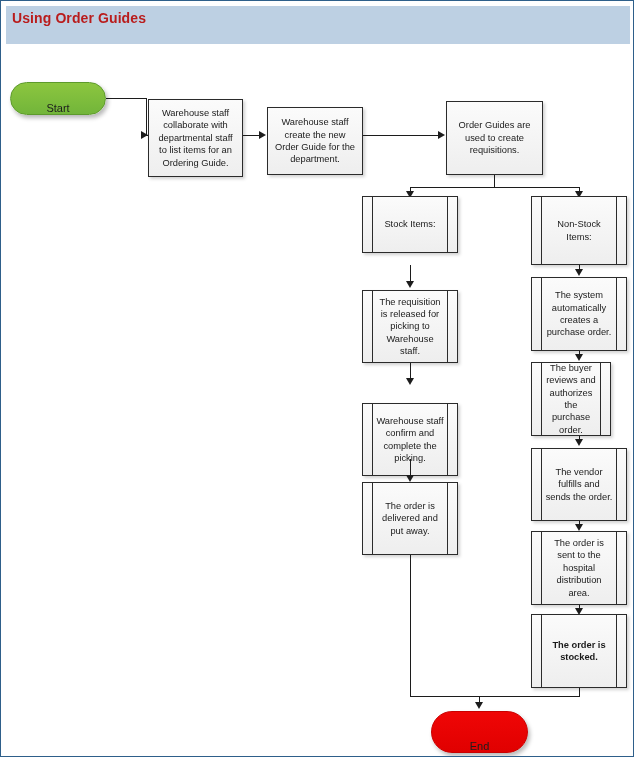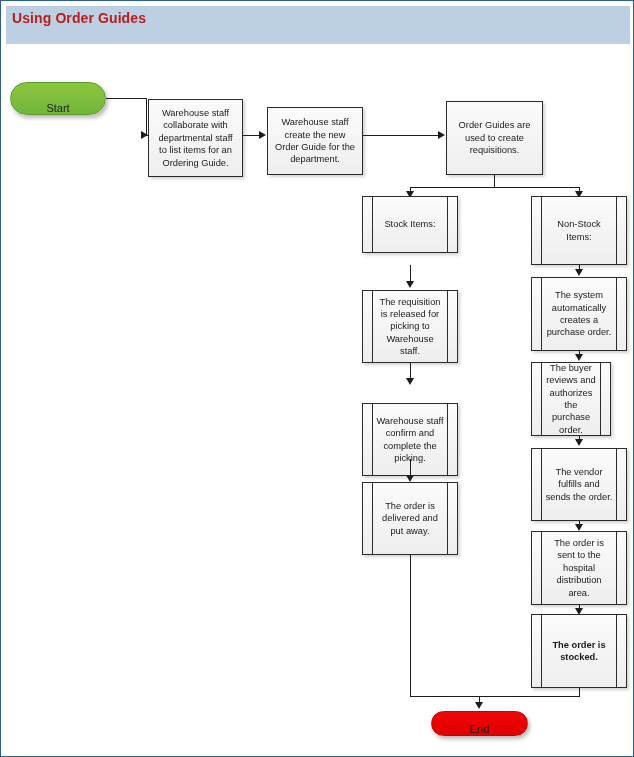--- a/index.html
+++ b/index.html
@@ -256,18 +256,18 @@
     <div class="pproc" style="left:525px; top:569px; width:96px; height:74px;font-weight:bold;">
       <div class="txt">The order is stocked.</div>
     </div>
 
     <div class="vline" style="left:573px; top:643px; height:8px;"></div>
 
     <div class="hline" style="left:404px; top:651px; width:170px;"></div>
     <div class="vline" style="left:473px; top:651px; height:8px;"></div>
     <div class="arrow-down" style="left:468.5px; top:657px;"></div>
 
-    <div class="terminator end" style="left:425px; top:666px; width:97px; height:25px;">
+    <div class="terminator end" style="left:425px; top:666px; width:97px; height:42px;">
       <span>End</span>
     </div>
 
   </div>
 </div>
 
 </body></html>

